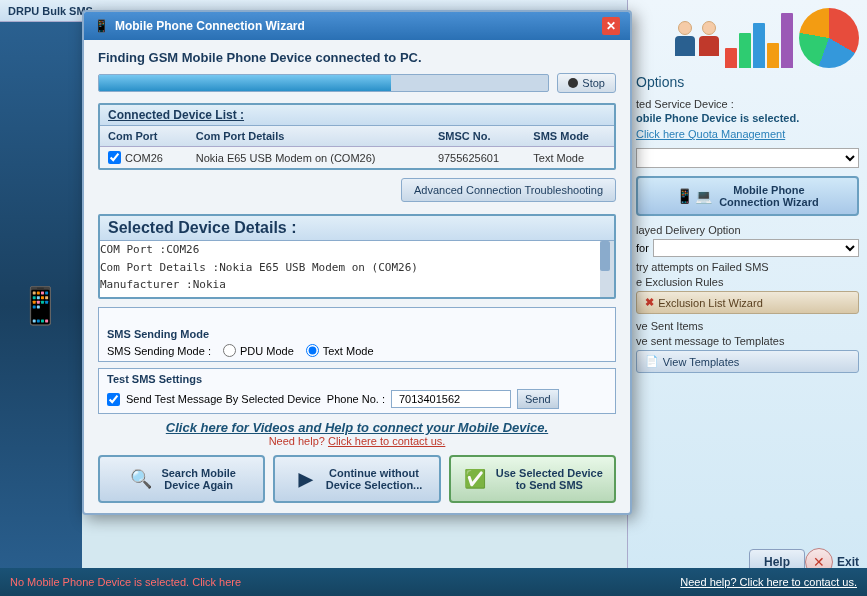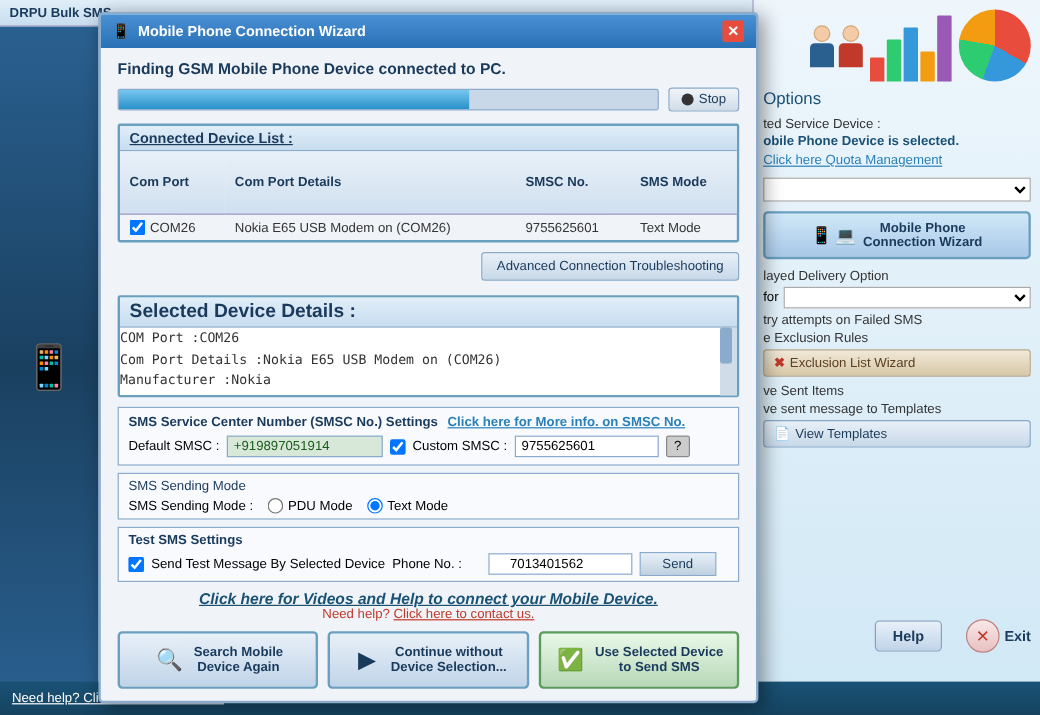--- a/index.html
+++ b/index.html
@@ -346,21 +346,21 @@
     }
 
     .device-table {
       width: 100%;
       border-collapse: collapse;
       font-size: 11px;
     }
 
     .device-table th {
       background: linear-gradient(180deg, #e8f0f8 0%, #d0e0ef 100%);
-      padding: 20px 8px;
+      padding: 4px 8px;
       text-align: left;
       font-weight: bold;
       color: #1a3a5c;
       border-bottom: 1px solid #aac;
     }
 
     .device-table td {
       padding: 4px 8px;
       color: #333;
     }
@@ -477,23 +477,24 @@
     
     .sms-mode-section {
       border: 1px solid #8aabcc;
       padding: 4px 8px;
       margin-bottom: 6px;
       background: #f8fafe;
     }
 
     .sms-mode-title {
       font-size: 11px;
-      font-weight: normal;
+      font-weight: bold;
       color: #1a3a5c;
       margin-bottom: 4px;
+      margin-top: 16px;
     }
 
     .radio-row {
       display: flex;
       align-items: center;
       gap: 12px;
       font-size: 11px;
     }
 
     .radio-item {
@@ -519,30 +520,29 @@
 
     .test-row {
       display: flex;
       align-items: center;
       gap: 6px;
       font-size: 11px;
     }
 
     .phone-input {
       border: 1px solid #8aabcc;
-      padding: 2px 17px;
+      padding: 2px 7px;
       font-size: 11px;
       width: 120px;
-      margin-left: 16px;
     }
 
     .send-btn {
       background: linear-gradient(180deg, #e8f0f8 0%, #c0d0e0 100%);
       border: 1px solid #8aabcc;
-      padding: 3px 18px;
+      padding: 3px 7px;
       font-size: 11px;
       cursor: pointer;
       color: #1a3a5c;
     }
 
     
     .help-link-area {
       text-align: center;
       margin-bottom: 8px;
     }
@@ -732,21 +732,21 @@
   </div>
 
   <div class="section-label">ve Sent Items</div>
   <div class="section-label">ve sent message to Templates</div>
 
   <div class="template-btn">
     <span>📄</span>
     <span>View Templates</span>
   </div>
 
-  <div style="position:absolute;bottom:52px;right:8px;left:8px;display:flex;align-items:center;justify-content:flex-end;gap:20px;">
+  <div style="position:absolute;bottom:20px;right:8px;left:8px;display:flex;align-items:center;justify-content:flex-end;gap:0;">
     <button class="help-btn">Help</button>
     <div style="display:flex;align-items:center;gap:4px;">
       <button class="exit-btn">✕</button>
       <span class="exit-label">Exit</span>
     </div>
   </div>
 </div>
 
 <div class="modal-overlay">
   <div class="modal">
@@ -811,34 +811,20 @@
 Com Port Details :Nokia E65 USB Modem on (COM26)
 Manufacturer :Nokia
 Model :Nokia E65
 Revision :V 4.0615.2</textarea>
           <div class="scrollbar-area">
             <div class="scroll-thumb"></div>
           </div>
         </div>
       </div>
 
-      <div class="smsc-section">
-        <div class="smsc-title">
-          <span>SMS Service Center Number (SMSC No.) Settings</span>
-          <span class="smsc-link">Click here for More info. on SMSC No.</span>
-        </div>
-        <div class="smsc-row">
-          <span>Default SMSC :</span>
-          <input type="text" class="smsc-input" value="+919897051914" style="">
-          <input type="checkbox" checked="" style="">
-          <span>Custom SMSC :</span>
-          <input type="text" class="smsc-custom-input" value="9755625601" style="">
-          <div class="question-btn">?</div>
-        </div>
-      </div>
 
       <div class="sms-mode-section">
         <div class="sms-mode-title">SMS Sending Mode</div>
         <div class="radio-row">
           <span>SMS Sending Mode :</span>
           <div class="radio-item">
             <input type="radio" name="smsmode" style="">
             <span>PDU Mode</span>
           </div>
           <div class="radio-item">
@@ -879,14 +865,15 @@
         <button class="action-btn primary">
           <div class="action-btn-icon" style="color:#2ecc71;">✅</div>
           <span>Use Selected Device<br>to Send SMS</span>
         </button>
       </div>
     </div>
   </div>
 </div>
 
 <div class="status-bar">
+  <span class="status-left">No Mobile Phone Device is selected. Click here</span>
   <span class="status-right">Need help? Click here to contact us.</span>
 </div>
 
 </body></html>

